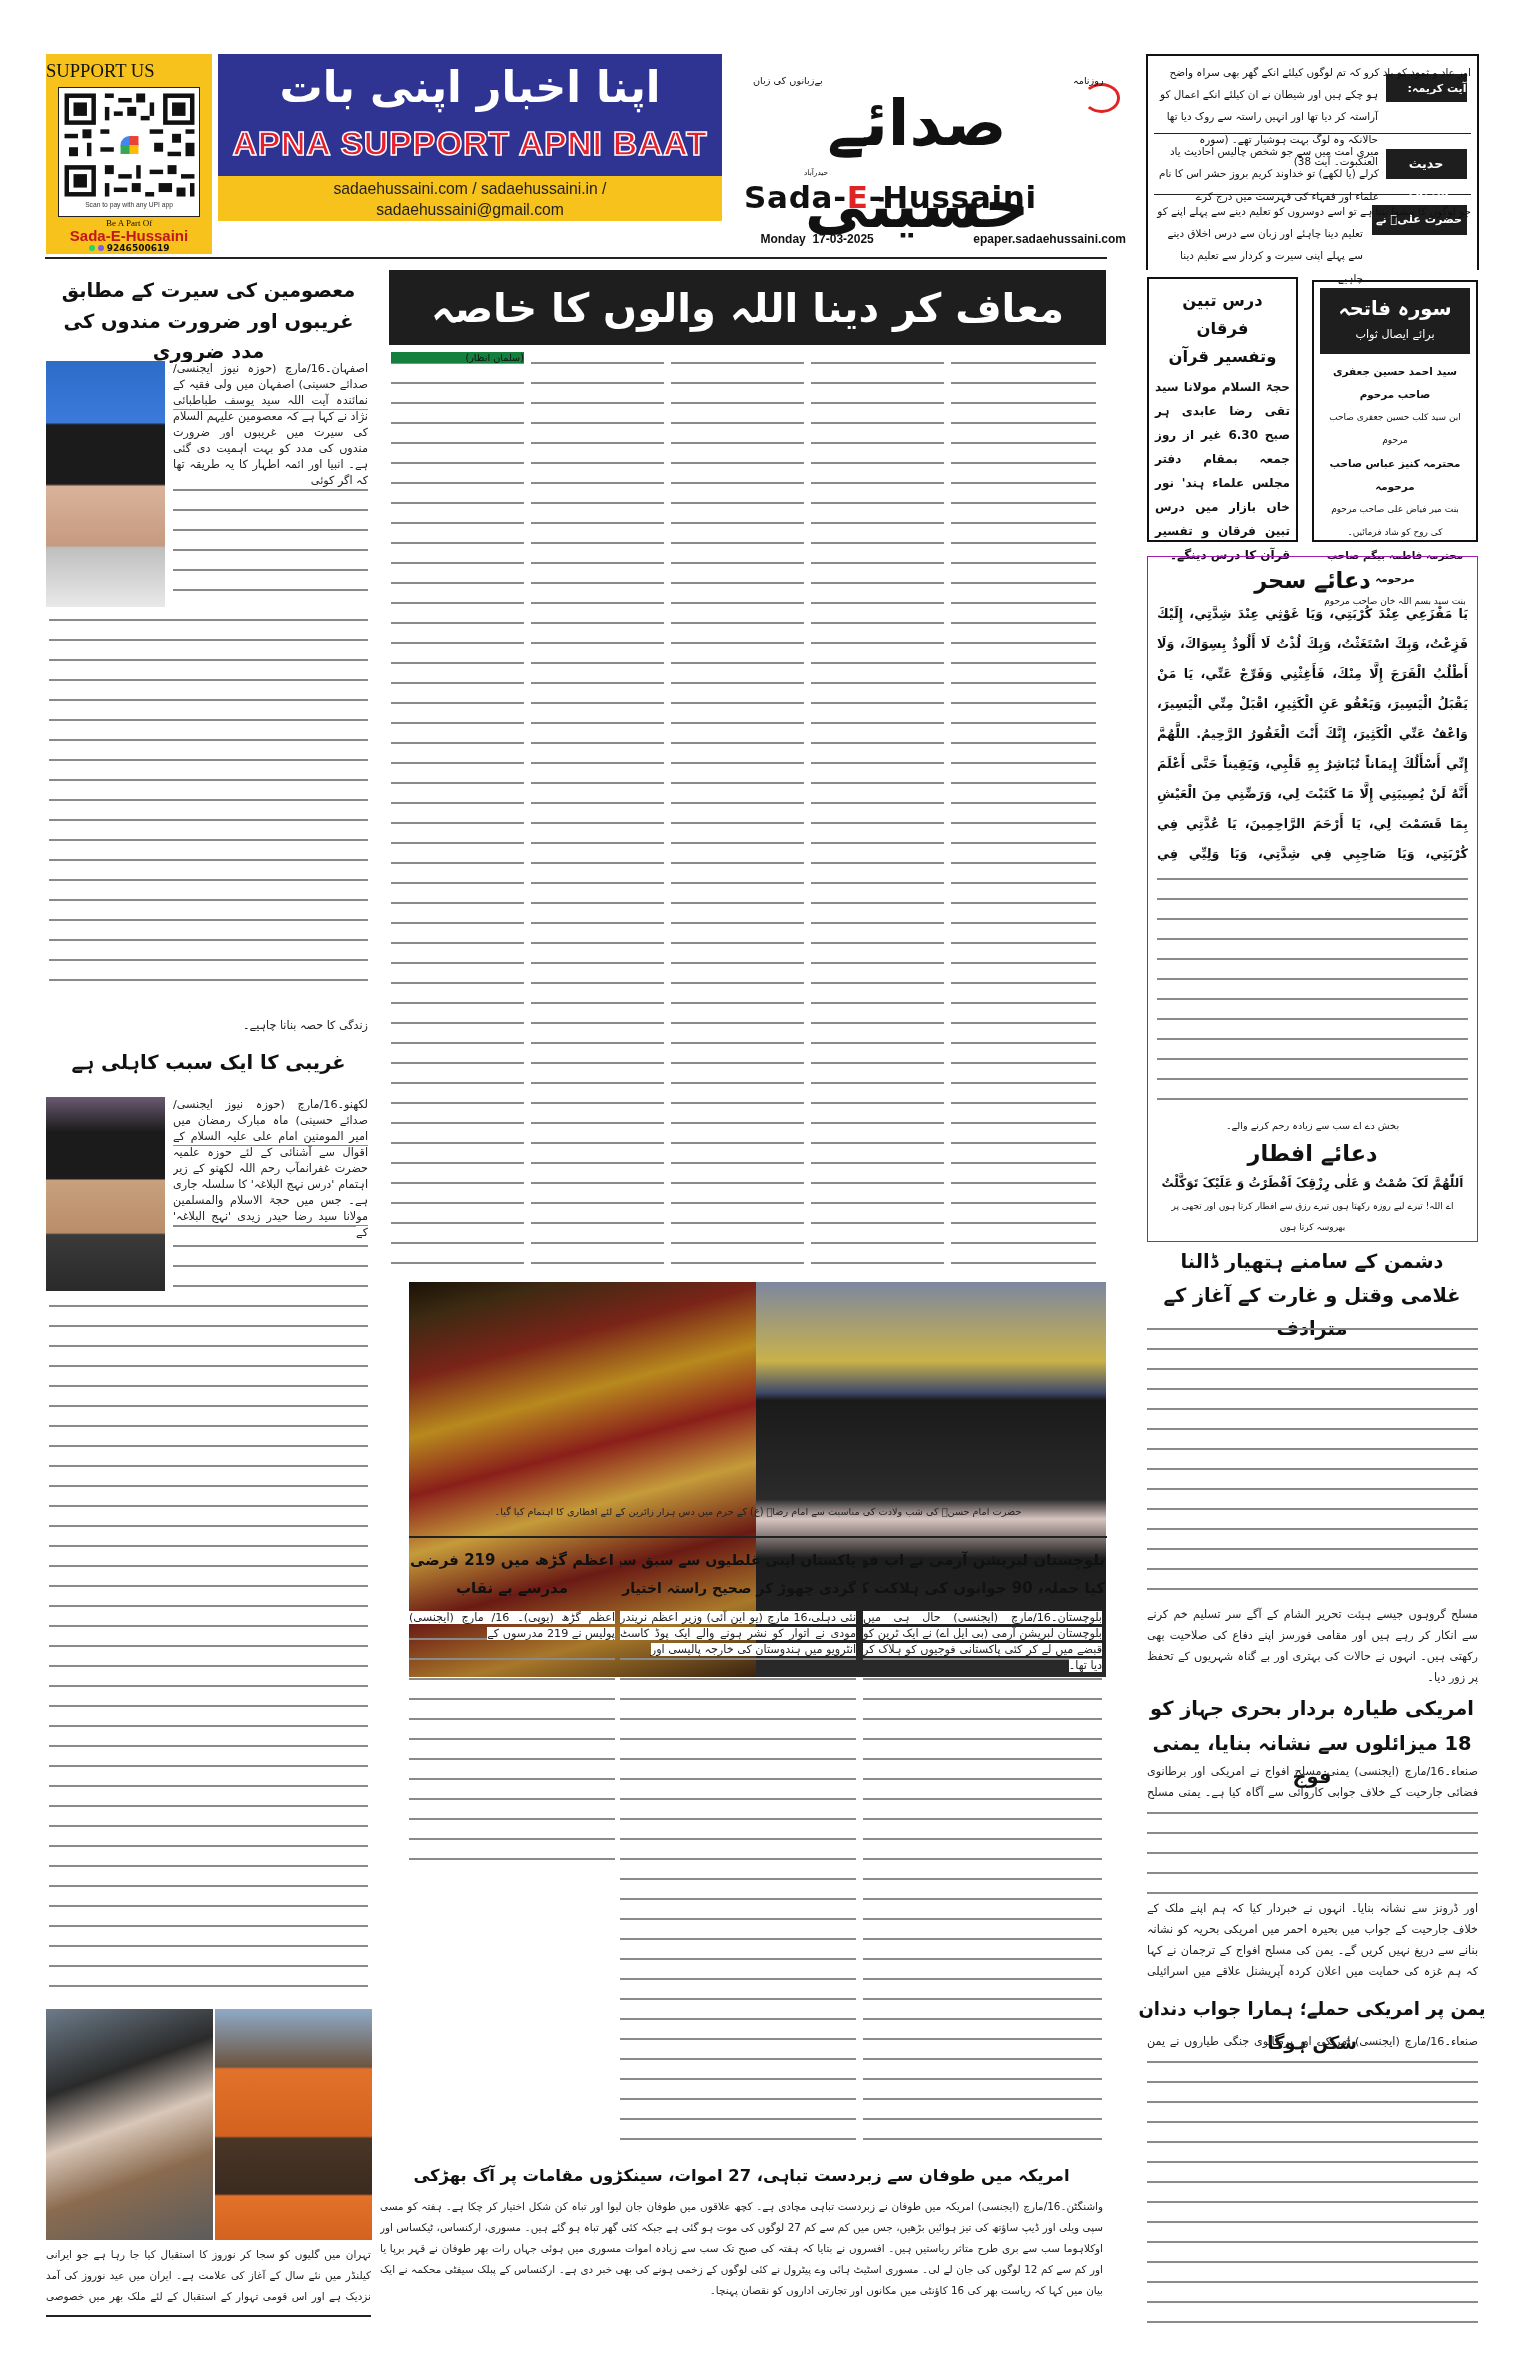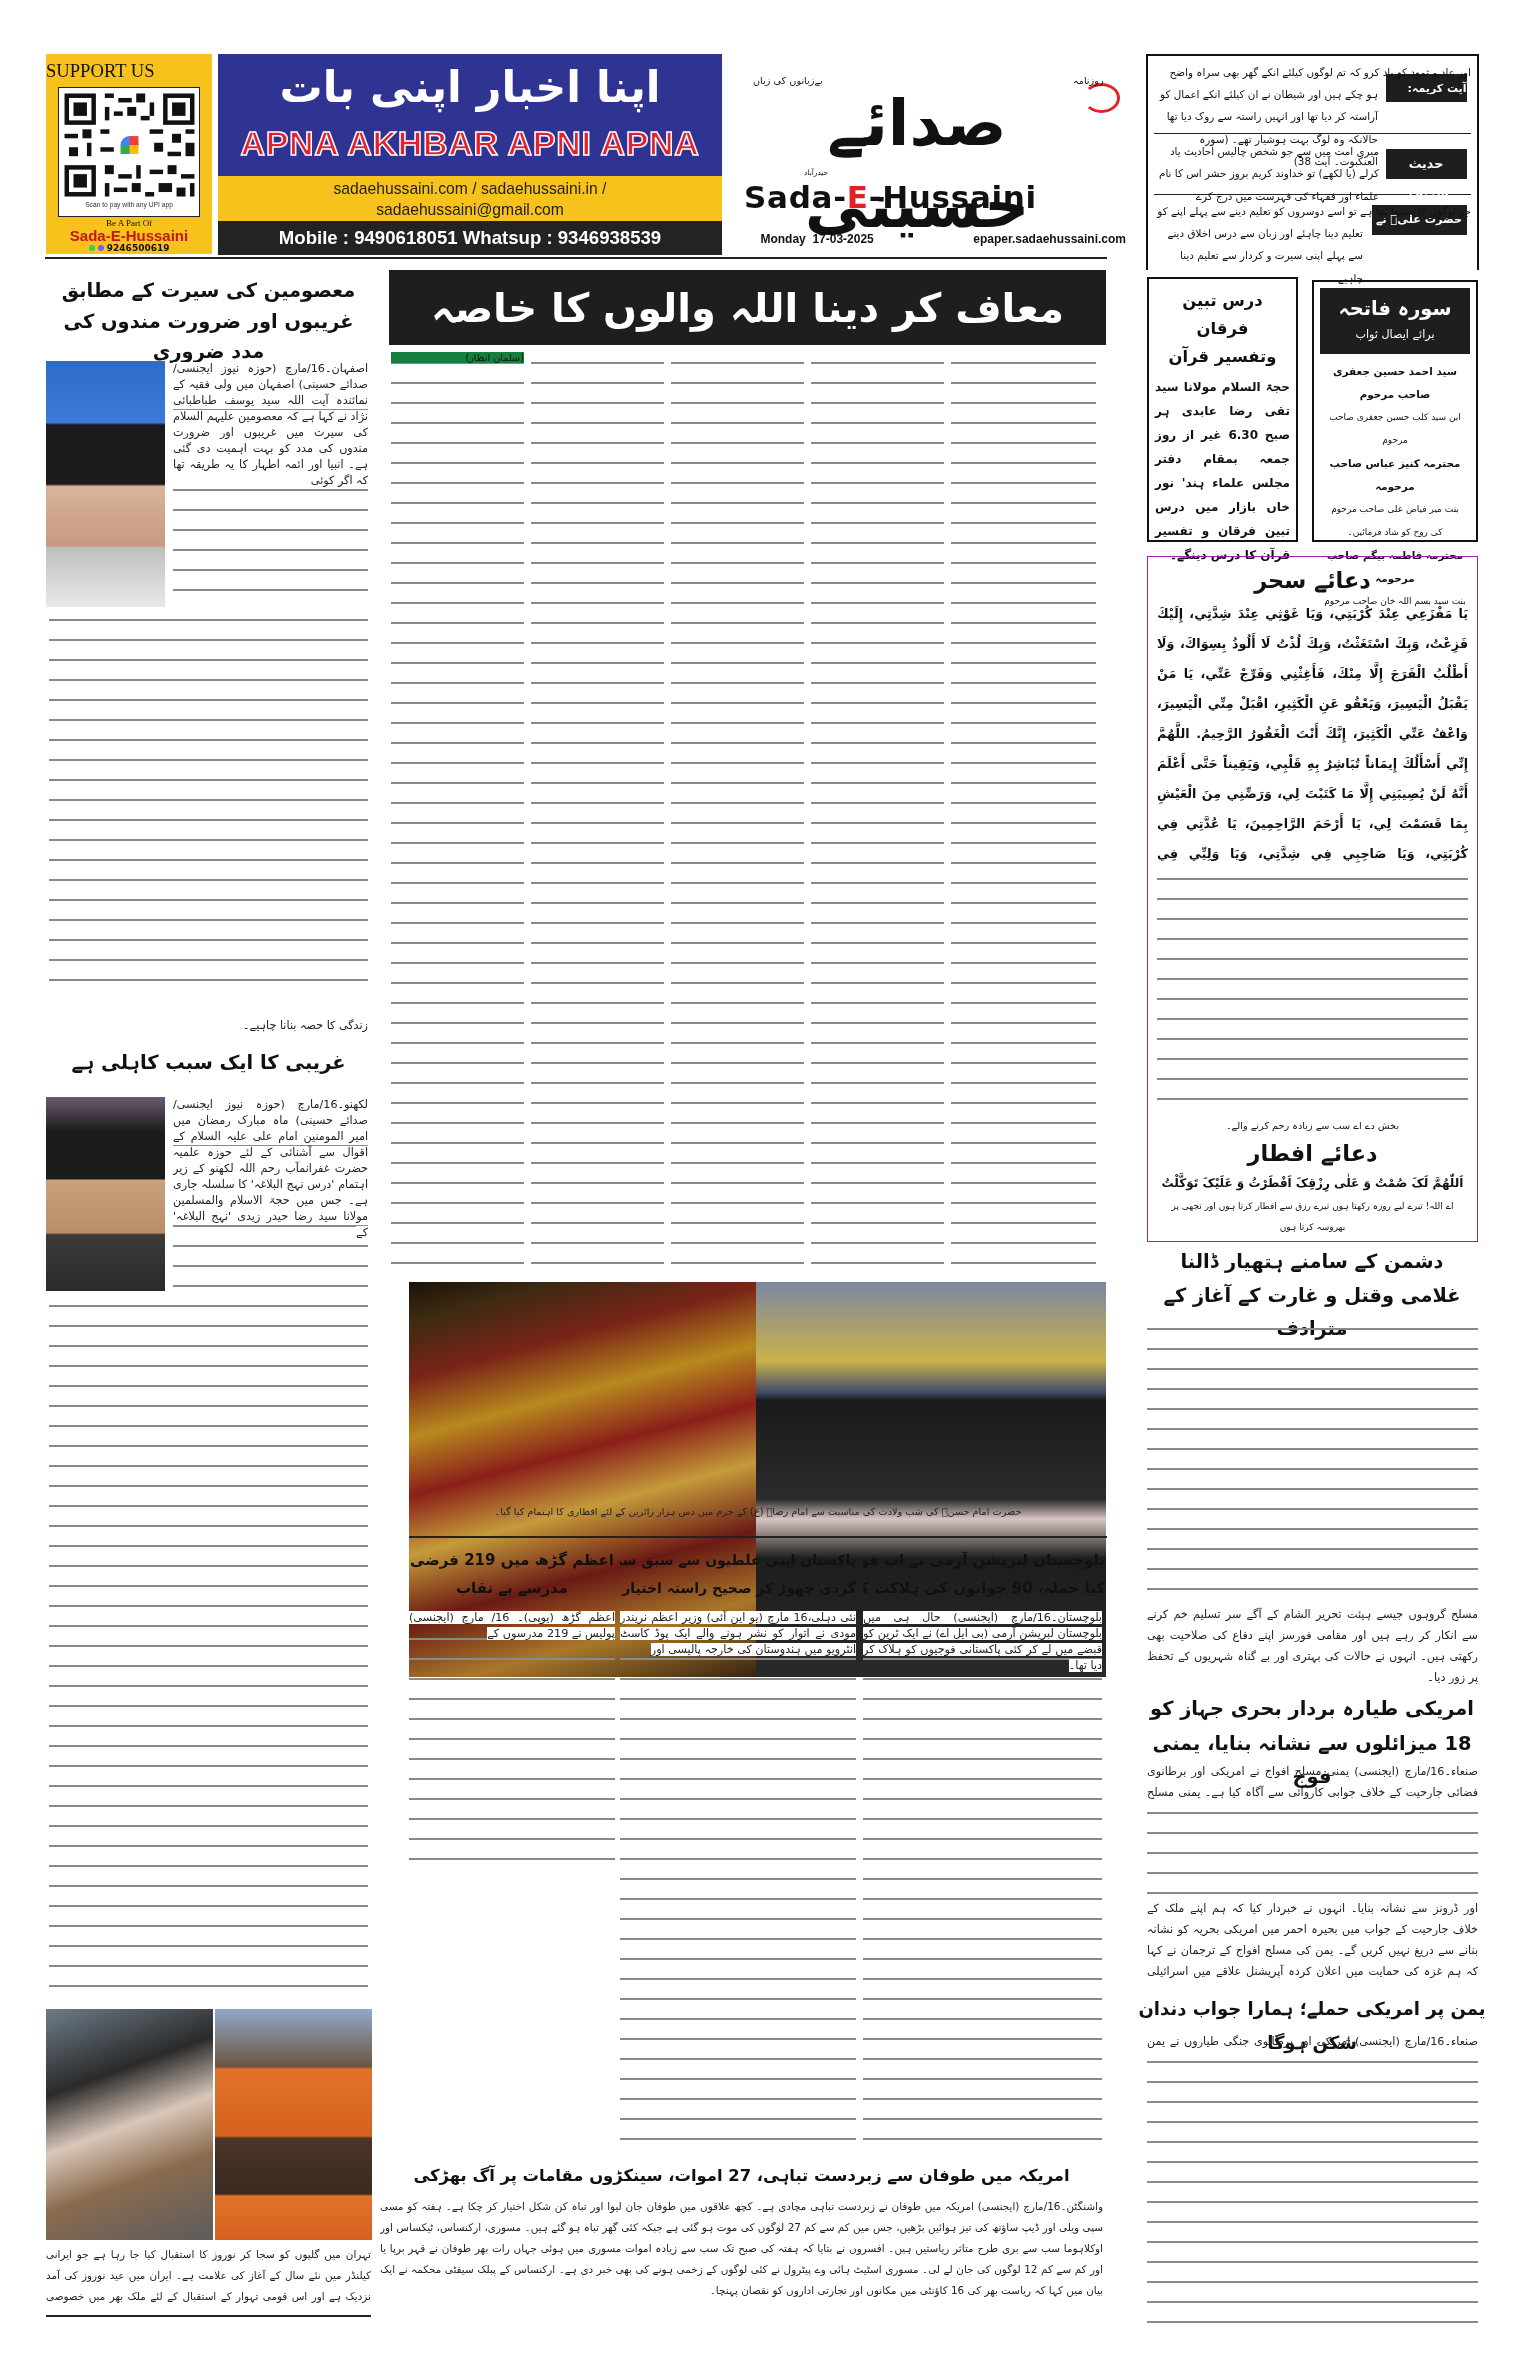--- a/index.html
+++ b/index.html
@@ -79,27 +79,26 @@
   <div style="text-align:center;font-size:9px;font-weight:bold;">
     <span style="display:inline-block;width:6px;height:6px;border-radius:50%;background:#25d366;"></span>
     <span style="display:inline-block;width:6px;height:6px;border-radius:50%;background:#7360f2;"></span>
     <span>9246500619</span>
   </div>
 </div>
 
 <div class="abs" style="left:218px;top:54px;width:504px;height:200px;">
   <div style="height:122px;background:#2f3493;text-align:center;">
     <div style="color:#fff;font-weight:bold;font-size:43px;line-height:67px;direction:rtl;">اپنا اخبار اپنی بات</div>
-    <div style="color:#e5202e;font-family:'Liberation Sans',sans-serif;font-weight:bold;font-size:34px;line-height:45px;letter-spacing:0.7px;-webkit-text-stroke:1.5px #fff;">APNA AKHBAR APNI APNA</div>
+    <div style="color:#e5202e;font-family:'Liberation Sans',sans-serif;font-weight:bold;font-size:34px;line-height:45px;letter-spacing:0.7px;-webkit-text-stroke:1.5px #fff;">APNA SUPPORT APNI BAAT</div>
   </div>
   <div style="height:45px;background:#f7c21b;text-align:center;font-family:'Liberation Sans',sans-serif;font-size:15.7px;color:#222;line-height:21.6px;padding-top:1.5px;">
     <div>sadaehussaini.com / sadaehussaini.in /</div>
     <div>sadaehussaini@gmail.com</div>
   </div>
-  <div style="height:34px;background:#232323;color:#fff;text-align:center;font-family:'Liberation Sans',sans-serif;font-weight:bold;font-size:18.6px;line-height:34px;">Mobile : 9490618051 Whatsup : 9346938539</div>
 </div>
 
 <div class="abs" style="left:738px;top:75px;width:388px;height:183px;">
   <div style="position:absolute;right:6px;top:7.5px;width:37px;height:30px;border:3.7px solid #e02424;border-radius:50%;border-left-color:transparent;"></div>
   <div style="position:absolute;right:22.4px;top:0;font-size:9.7px;">روزنامہ</div>
   <div style="position:absolute;left:15px;top:0;font-size:9.7px;">بےزبانوں کی زبان</div>
   <div style="position:absolute;left:15px;right:45px;top:7.5px;text-align:center;font-size:63px;font-weight:bold;line-height:82px;direction:rtl;">صدائے حسینی</div>
   <div style="position:absolute;left:66px;top:93px;font-size:7.5px;">حیدرآباد</div>
   <div style="position:absolute;left:6px;top:104px;font-family:'DejaVu Sans',sans-serif;font-weight:bold;font-size:31px;letter-spacing:0.7px;">
     <span>Sada-</span><span style="color:#e02424;">E</span><span>-Hussaini</span>

